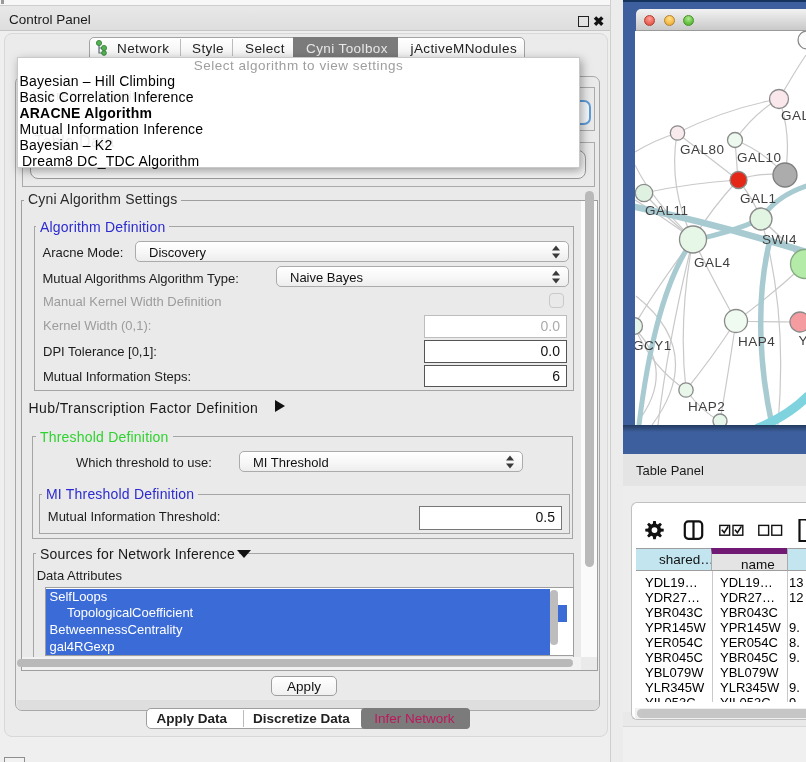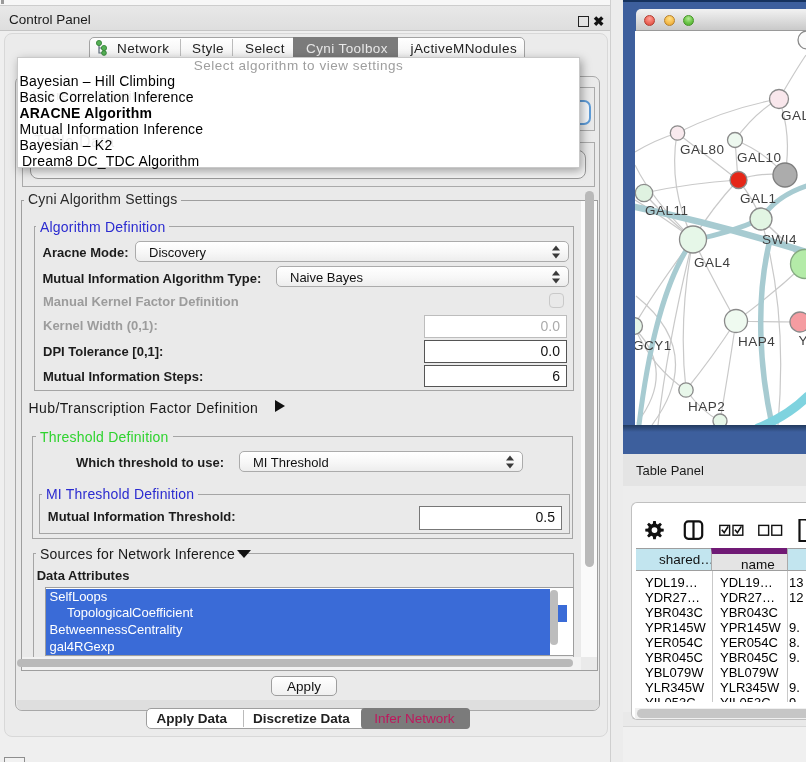--- a/index.html
+++ b/index.html
@@ -1,19 +1,19 @@
 <!DOCTYPE html>
 <html><head>
 <meta charset="utf-8">
 <style>
   html,body{margin:0;padding:0;}
   body{width:806px;height:762px;overflow:hidden;background:#efefef;
        font-family:"Liberation Sans",sans-serif;position:relative;}
   .ab{position:absolute;}
-  .lbl{font-size:13px;font-weight:bold;color:#1c1c1c;white-space:nowrap;}
+  .lbl{font-size:13px;font-weight:normal;color:#1c1c1c;white-space:nowrap;}
   .dis{color:#9c9c9c;}
   .combo{position:absolute;background:linear-gradient(#ffffff,#f7f7f7 55%,#ededed);
          border:1px solid #ababab;border-radius:5px;box-sizing:border-box;}
   .combo .ct{position:absolute;left:13px;top:50%;transform:translateY(-50%);
              font-size:13px;color:#111;white-space:nowrap;}
   .spin{position:absolute;right:8px;top:50%;width:8px;height:13px;transform:translateY(-50%);}
   .spin:before{content:"";position:absolute;left:0;top:0;border-left:4px solid transparent;
       border-right:4px solid transparent;border-bottom:5px solid #3a3a3a;}
   .spin:after{content:"";position:absolute;left:0;bottom:0;border-left:4px solid transparent;
       border-right:4px solid transparent;border-top:5px solid #3a3a3a;}
@@ -72,27 +72,27 @@
 
 <div class="ab" style="left:33.5px;top:226px;width:540.5px;height:165px;border:1px solid #a5a5a5;box-sizing:border-box;"></div>
 <div class="gtitle" style="left:36px;top:219px;color:#2b2bd0;">Algorithm Definition</div>
 
 <div class="lbl ab" style="left:42.5px;top:245px;">Aracne Mode:</div>
 <div class="combo" style="left:135px;top:241px;width:434px;height:21px;">
     <span class="ct">Discovery</span>
     <span class="spin"></span>
   </div>
 
-<div class="lbl ab" style="left:42.5px;top:271px;">Mutual Information Algorithm Type:</div>
+<div class="lbl ab" style="left:42.5px;top:271px;">Mutual Algorithms Algorithm Type:</div>
 <div class="combo" style="left:276px;top:266px;width:293px;height:21px;">
     <span class="ct">Naive Bayes</span>
     <span class="spin"></span>
   </div>
 
-<div class="lbl ab dis" style="left:43px;top:294px;">Manual Kernel Factor Definition</div>
+<div class="lbl ab dis" style="left:43px;top:294px;">Manual Kernel Width Definition</div>
 <div class="ab" style="left:549px;top:293px;width:15px;height:15px;background:#e9e9e9;border:1px solid #c9c9c9;border-radius:4px;box-sizing:border-box;"></div>
 
 <div class="lbl ab dis" style="left:43px;top:318px;">Kernel Width (0,1):</div>
 <div class="field" style="left:424px;top:315px;width:143px;height:23px;border:1px solid #bdbdbd;color:#ababab;">0.0</div>
 
 <div class="lbl ab" style="left:43px;top:344px;">DPI Tolerance [0,1]:</div>
 <div class="field" style="left:424px;top:340px;width:143px;height:23px;border:1.5px solid #555;">0.0</div>
 
 <div class="lbl ab" style="left:43px;top:369px;">Mutual Information Steps:</div>
 <div class="field" style="left:424px;top:365px;width:143px;height:22px;border:1.5px solid #555;">6</div>

